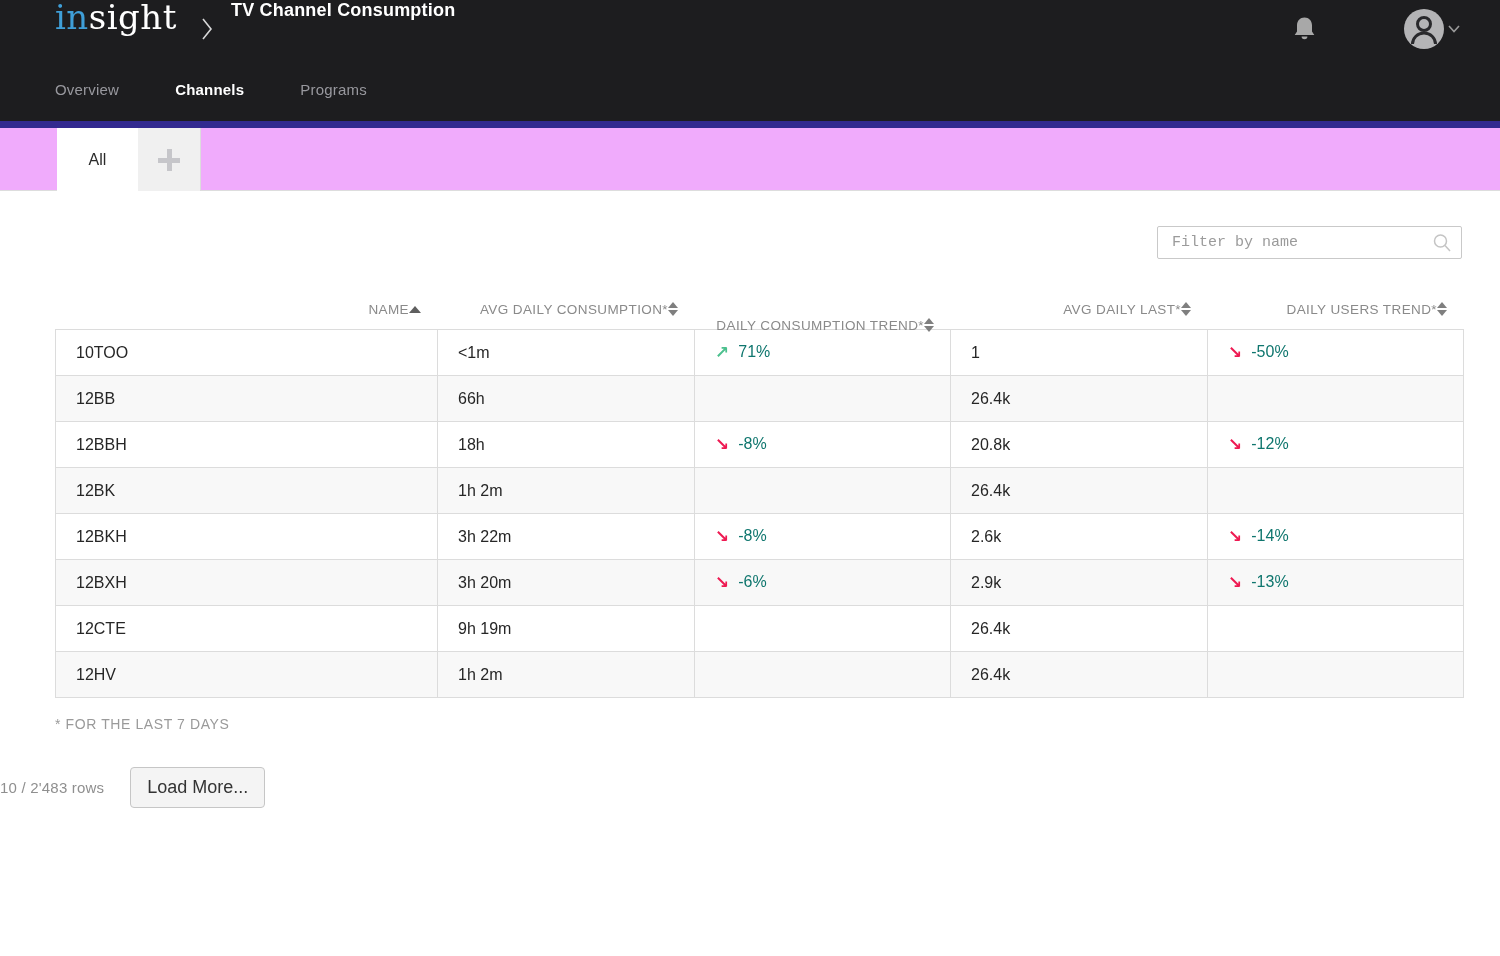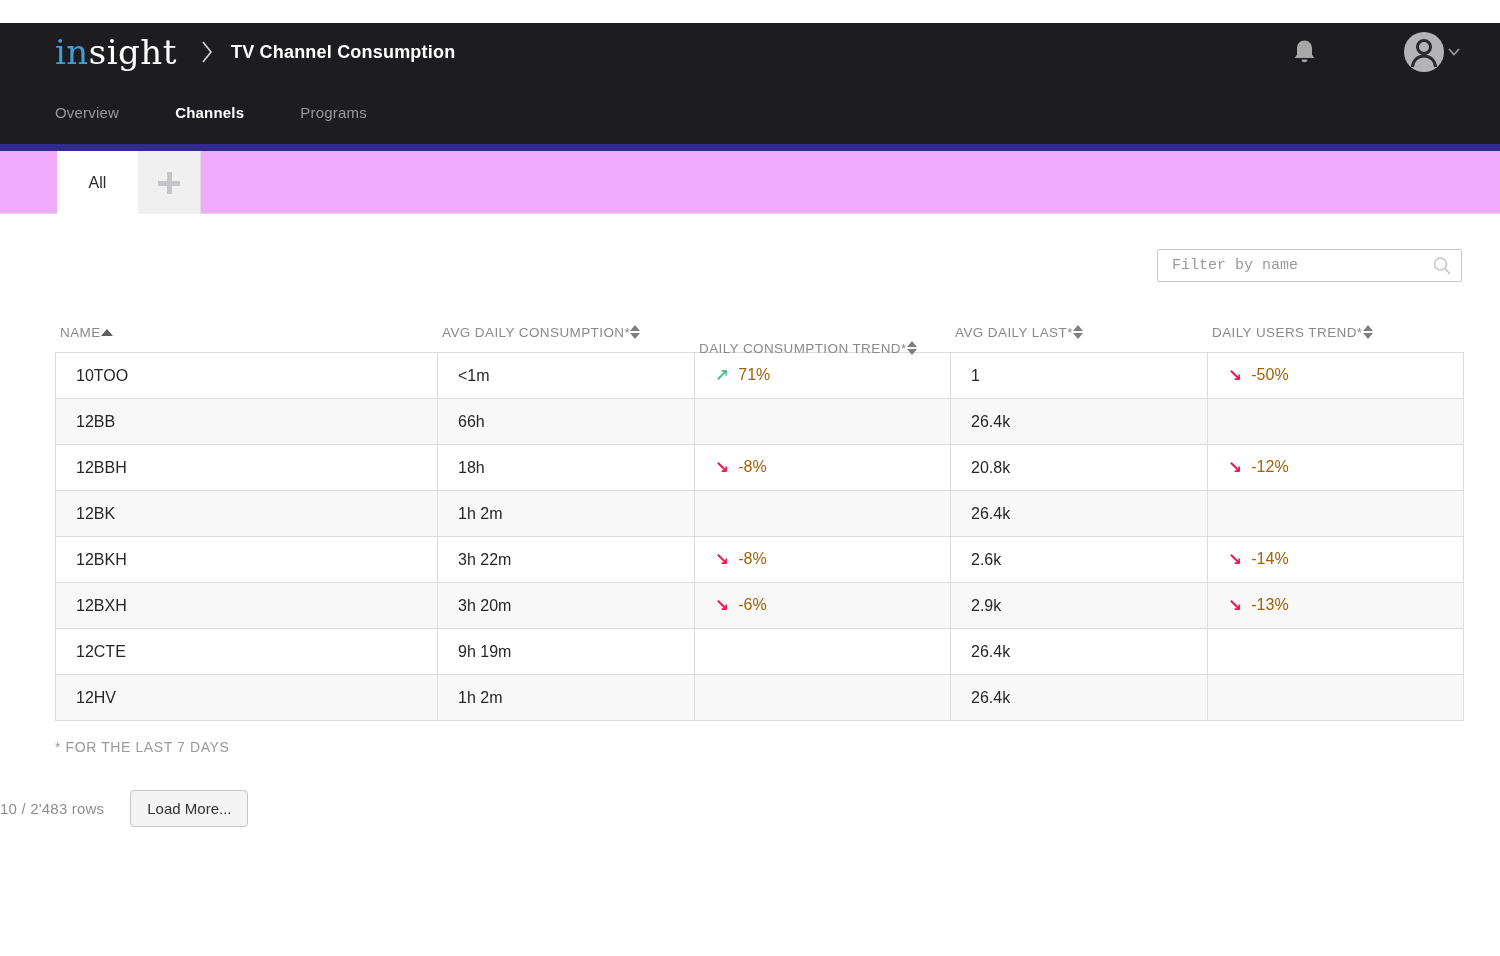--- a/index.html
+++ b/index.html
@@ -7,21 +7,21 @@
   body {
     font-family:"Liberation Sans","DejaVu Sans",sans-serif;
     background:#ffffff; color:#262626; overflow:hidden;
   }
   :root {
     --accent:#322a8f; --positive:#4cc08e; --negative:#ee1a52; --logo-blue:#3f9fd8;
   }
 
   
   .topbar { background:#1d1d1f; height:121px; position:relative; }
-  .topbar-row { display:flex; align-items:center; height:58px;margin-top:23px; }
+  .topbar-row { display:flex; height:58px; }
   .logo { margin-left:55px; font-family:"DejaVu Serif","Liberation Serif",serif; font-size:34px; line-height:1; cursor:pointer; letter-spacing:0.5px; }
   .logo .logo-in { color:var(--logo-blue); }
   .logo .logo-sight { color:#ffffff; }
 
   .app-switcher {
     margin-left:21px; height:55px; background:#2c2c2f; border:none; border-radius:0 0 5px 5px;
     display:flex; align-items:center; gap:14px; padding:0 20px; cursor:pointer;
     align-self:flex-start;
   }
   .grid-icon { display:grid; grid-template-columns:repeat(3,4px); grid-template-rows:repeat(3,4px); gap:3px; }
@@ -63,45 +63,45 @@
     width:100%; height:100%; border:1px solid #c9c9c9; border-radius:2px; background:#ffffff;
     padding:0 36px 0 14px; font-size:15px; color:#2b2b2b; outline:none;
     font-family:Liberation Mono, monospace;
   }
   .filter-box input::placeholder { color:#9b9b9b; }
   .search-icon { position:absolute; right:10px; top:7px; }
 
   
   .table-wrap { margin:30px 37px 0 55px; width:1408px; }
   .thead { display:flex; height:40px; align-items:center; }
-  .th { display:flex; align-items:center; justify-content:flex-start; padding:0 16px 0 5px; cursor:pointer; }
+  .th { display:flex; align-items:center; justify-content:flex-end; padding:0 16px 0 5px; cursor:pointer; }
   .th .th-label { font-size:13.5px; color:#8a8a8a; letter-spacing:0.4px; white-space:nowrap; }
   .c0{width:382px;} .c1{width:257px;} .c2{width:256px;margin-top:32px;} .c3{width:257px;} .c4{width:256px;}
 
   .tri-up-solid { width:0; height:0; border-left:6px solid transparent; border-right:6px solid transparent; border-bottom:7px solid #5f5f5f; }
   .sort-both { display:flex; flex-direction:column; gap:2px; align-items:center; }
   .sort-both .u { width:0; height:0; border-left:5.5px solid transparent; border-right:5.5px solid transparent; border-bottom:6px solid #7f7f7f; }
   .sort-both .d { width:0; height:0; border-left:5.5px solid transparent; border-right:5.5px solid transparent; border-top:6px solid #7f7f7f; }
 
   table.data { border-collapse:collapse; width:1408px; table-layout:fixed; }
   table.data td { border:1px solid #dcdcdc; height:46px; padding:0 0 0 20px; font-size:16px; color:#262626; vertical-align:middle; }
   table.data tr:nth-child(even) td { background:#f8f8f8; }
   table.data tr:nth-child(odd) td { background:#ffffff; }
   .trend { display:inline-flex; align-items:center; gap:9px; }
   .trend-arrow { font-family:"DejaVu Sans",sans-serif; font-weight:700; font-size:17px; line-height:1; }
   .trend-arrow.up { color:var(--positive); }
   .trend-arrow.down { color:var(--negative); }
-  .trend-value { font-size:16px; color:#a16207; }
+  .trend-value { font-size:16px; color:#0f766e; }
 
   .footnote { margin:18px 0 0 55px; font-size:14px; color:#9a9a9a; letter-spacing:0.6px; }
 
   .footer-row { display:flex; align-items:center; margin:35px 44px 0 0; }
   .rows-count { font-size:15px; color:#8f8f8f; margin-right:26px; letter-spacing:0.2px; }
   .load-more {
-    font-size:15px; color:#333333; background:#f4f4f4; border:1px solid #c6c6c6; border-radius:4px;
+    font-size:18px; color:#333333; background:#f4f4f4; border:1px solid #c6c6c6; border-radius:4px;
     padding:9px 16px; cursor:pointer; font-family:"Liberation Sans","DejaVu Sans",sans-serif;
   }
 </style>
 </head>
 <body>
 
 <header class="topbar">
   <div class="topbar-row">
     <div class="logo">
       <span class="logo-in">in</span><span class="logo-sight">sight</span>

